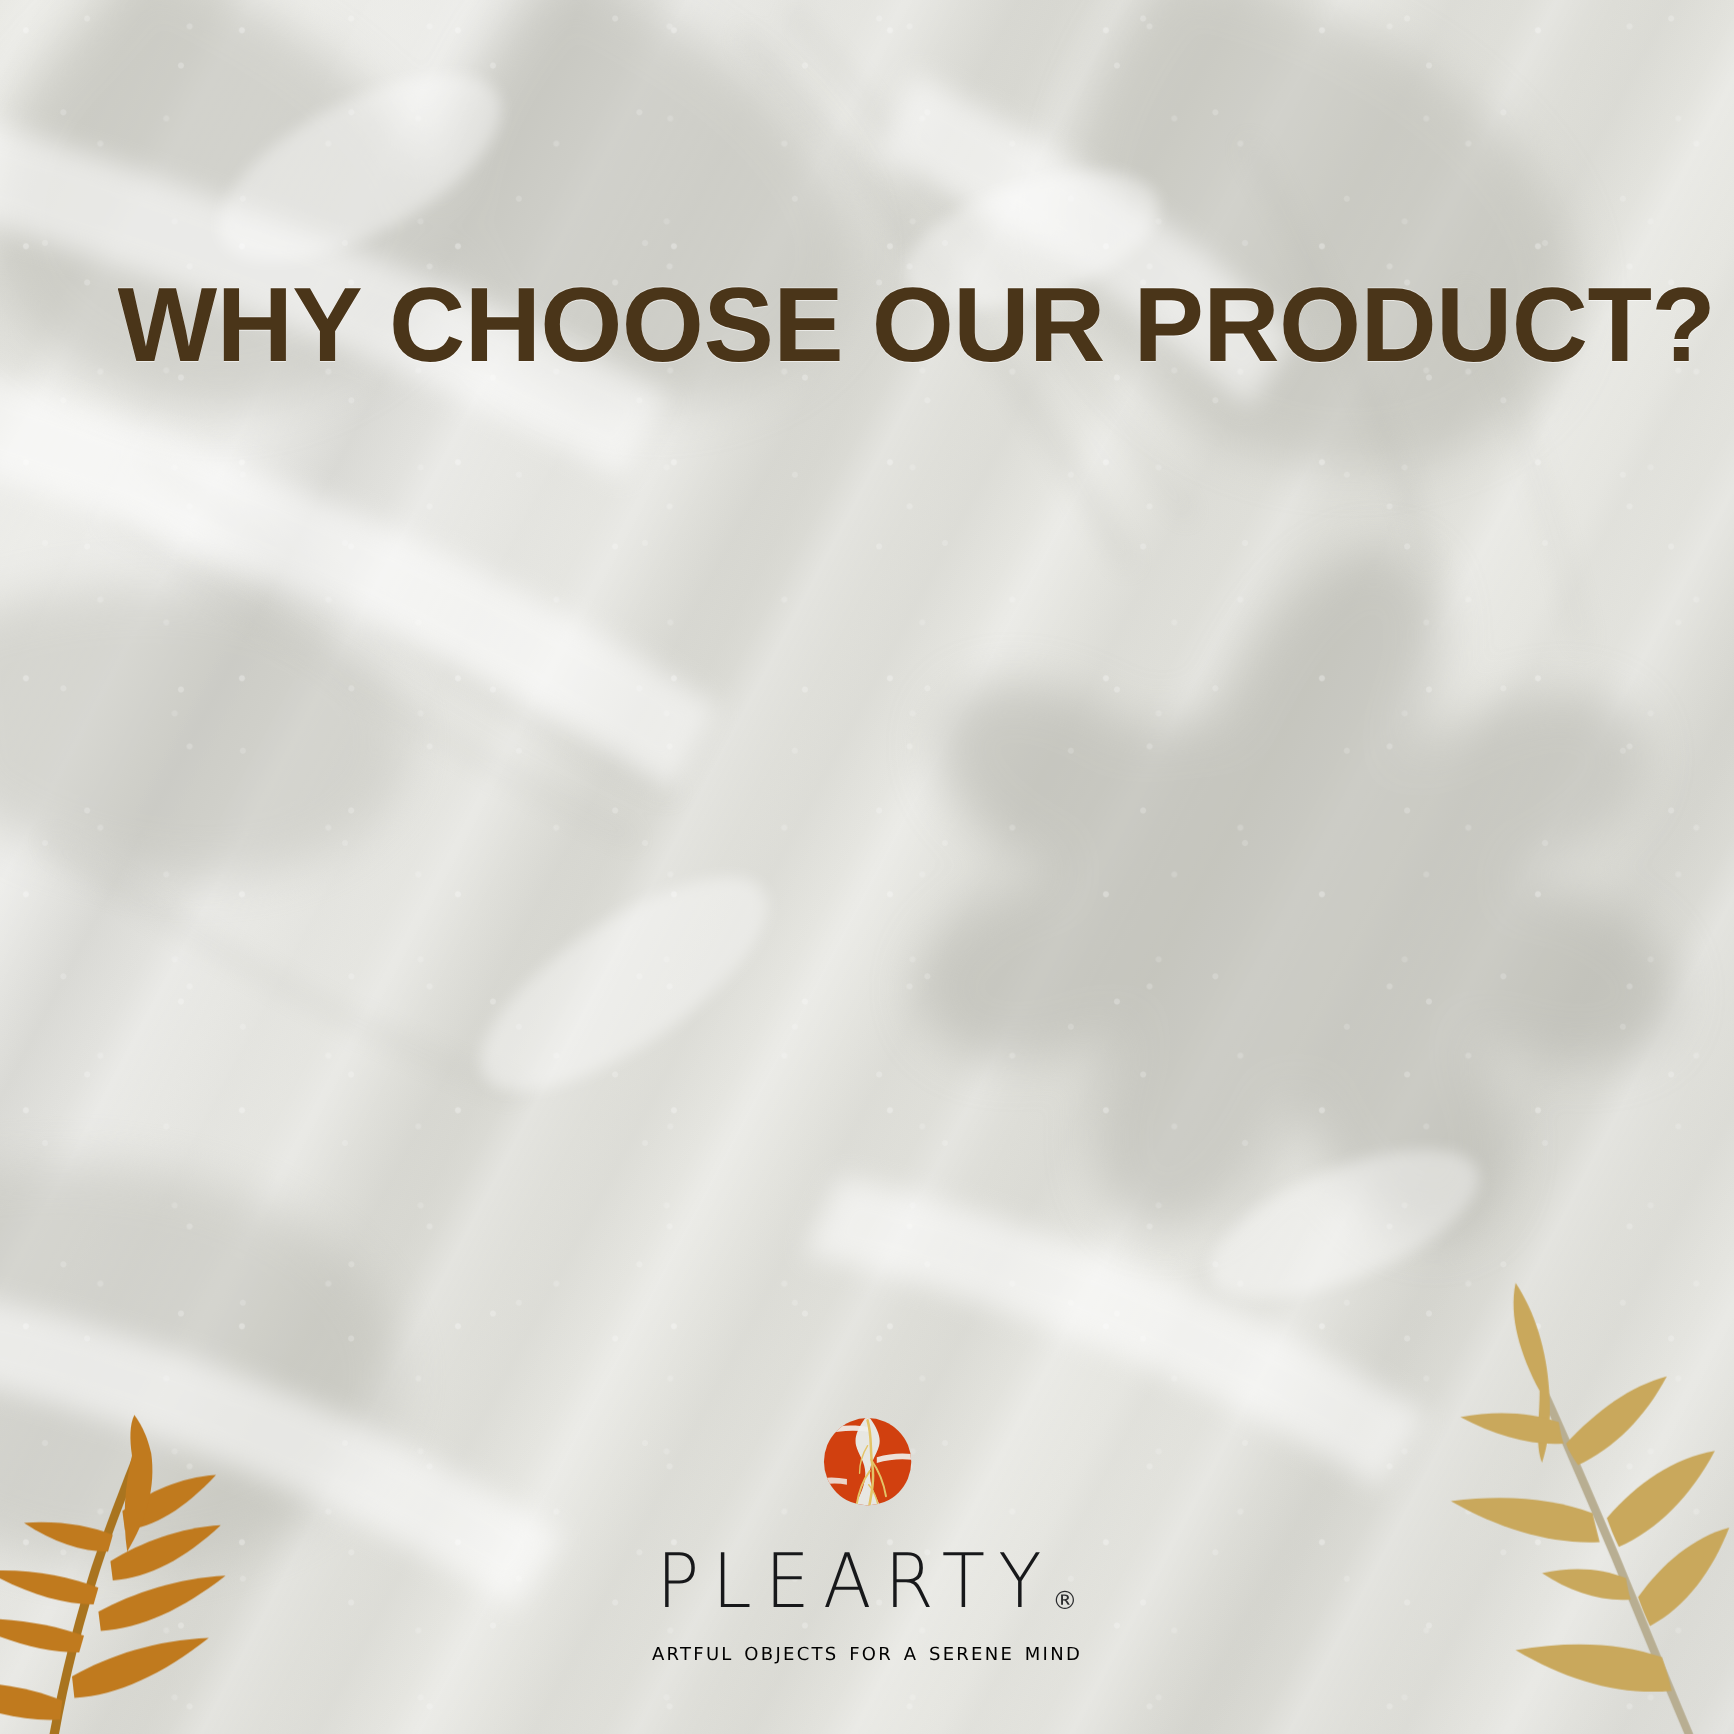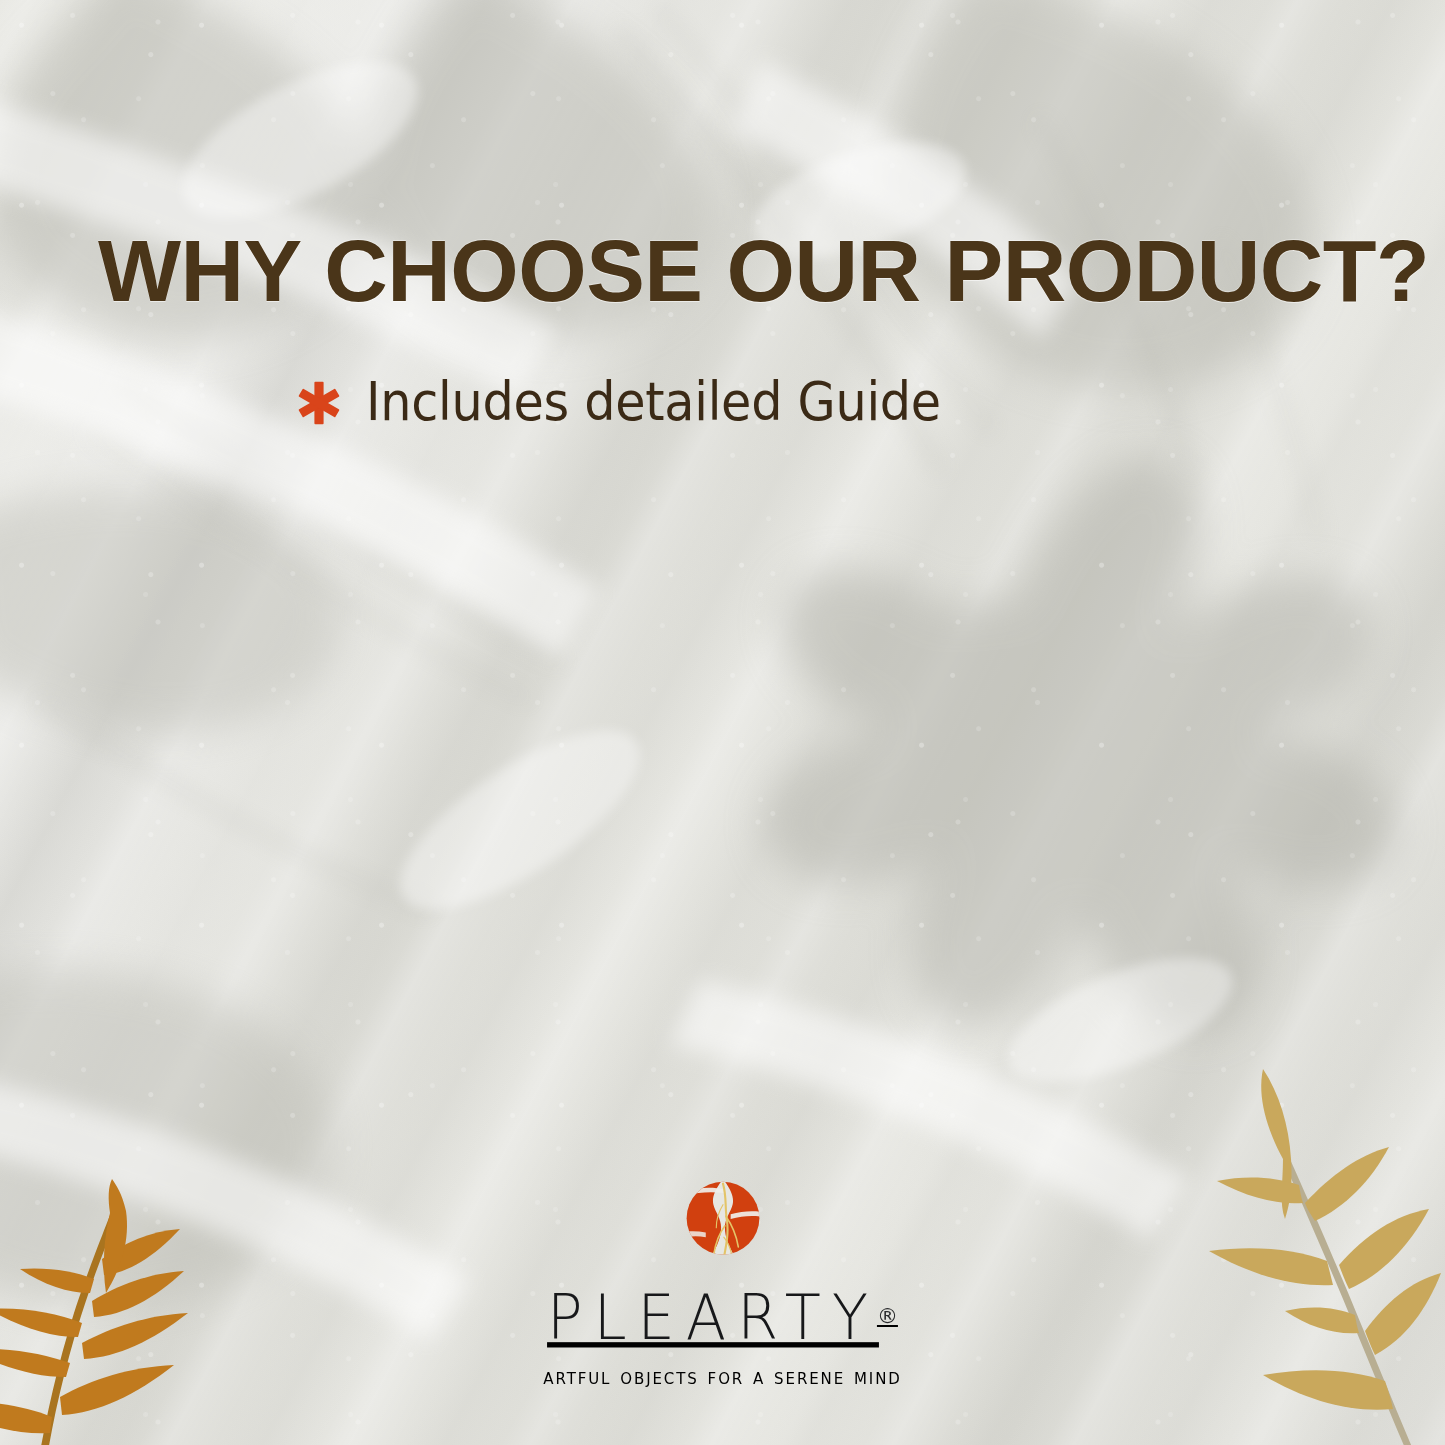--- a/index.html
+++ b/index.html
@@ -123,22 +123,21 @@
     top: 1176px;
     display: flex;
     flex-direction: column;
     align-items: center;
   }
   .logo-mark { width: 96px; height: 90px; }
   .logo-mark svg { display: block; width: 100%; height: 100%; }
   .logo-wordwrap {
     margin-top: 20px;
     display: flex;
-    align-items: center;
-    text-decoration: underline;
+    align-items: flex-end;
   }
   .logo-word {
     font-family: "DejaVu Sans", sans-serif;
     font-weight: 300;
     font-size: 59px;
     line-height: 1;
     letter-spacing: 11px;
     color: #17181a;
     transform: scaleY(1.06);
     transform-origin: left top;
@@ -250,32 +249,20 @@
   <div class="bg-grain"></div>
 
   <h1 class="title">WHY CHOOSE OUR PRODUCT?</h1>
 
   <div class="bullet-list">
 
 
 
 
 
-    <div class="bullet-row">
-      <span class="bullet-mark">
-        <svg viewBox="0 0 100 100" aria-hidden="true">
-          <g fill="#d9441a">
-            <rect x="40" y="4" width="20" height="92" rx="2"></rect>
-            <rect x="40" y="4" width="20" height="92" rx="2" transform="rotate(60 50 50)"></rect>
-            <rect x="40" y="4" width="20" height="92" rx="2" transform="rotate(120 50 50)"></rect>
-          </g>
-        </svg>
-      </span>
-      <span class="bullet-text">Includes detailed Guide</span>
-    </div>
 
 
   </div>
 
   <div class="logo-block">
 
     <span class="logo-mark">
       <svg viewBox="0 0 100 94" aria-hidden="true">
         <defs>
           <clipPath id="sunClip">

